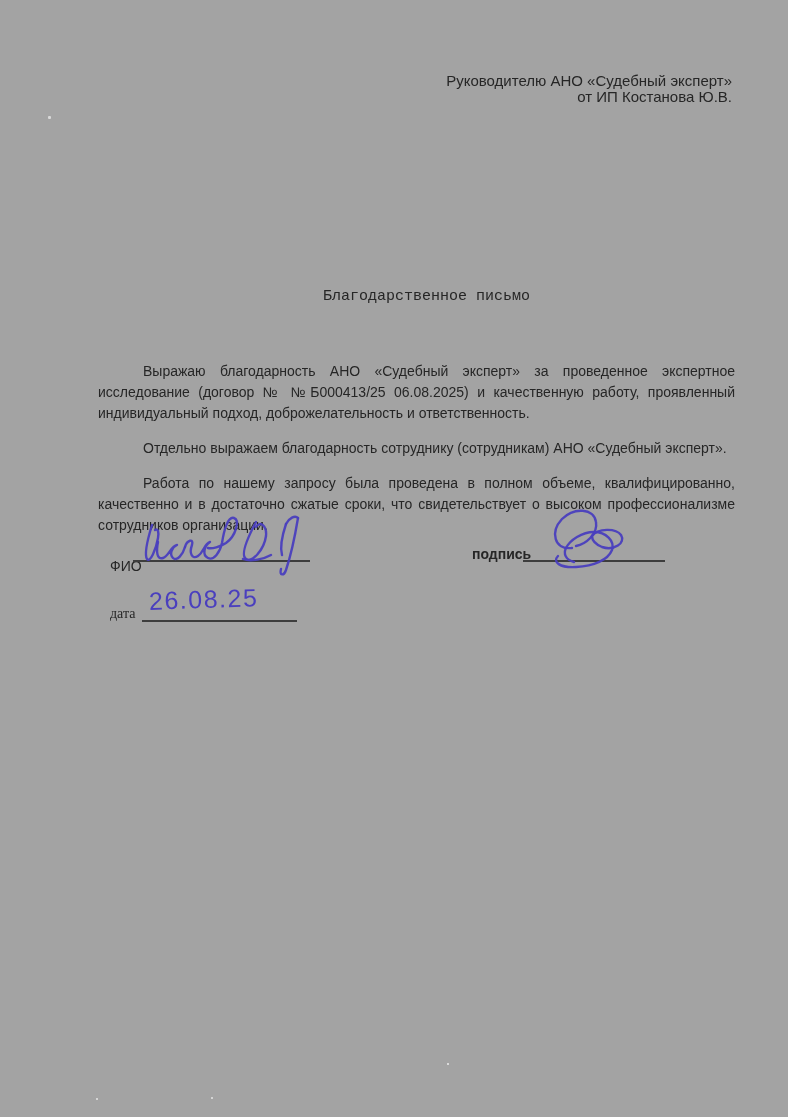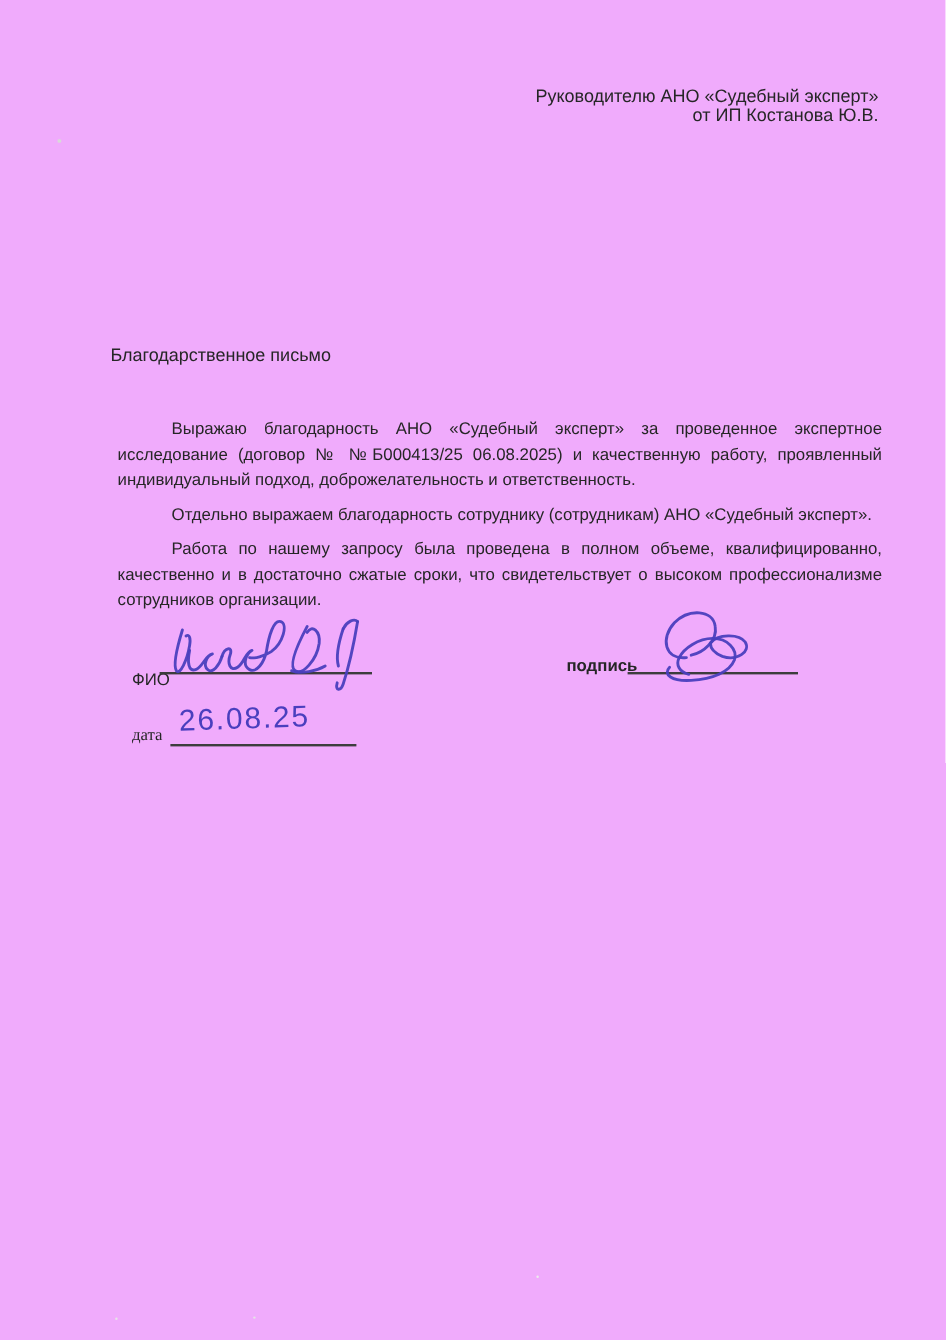--- a/index.html
+++ b/index.html
@@ -1,41 +1,41 @@
 <!DOCTYPE html>
 <html lang="ru"><head>
 <meta charset="utf-8">
 <style>
   html,body{margin:0;padding:0;background:#ffffff;}
   .page{
     position:relative;
     width:788px;height:1117px;
-    background:#f0abfc;
+    background:#a3a3a3;
     font-family:"Liberation Sans", sans-serif;
     color:#1f1f1f;
     overflow:hidden;
   }
   
   .header{
     position:absolute;top:73px;right:56px;
     text-align:right;font-size:15px;line-height:16px;color:#262626;
   }
   .header .line2{display:block;}
   .header .line1{display:block;}
   
   .title{
-    position:absolute;top:288px;left:92px;width:637px;
-    font-size:15px;color:#262626;
+    position:absolute;top:288px;left:108px;width:637px;
+    text-align:center;font-size:15px;color:#262626;font-family:Liberation Mono, monospace;
   }
   
   .body-text{
     position:absolute;top:347px;left:98px;width:637px;
     font-size:14px;line-height:21px;text-align:justify;color:#262626;
   }
-  .body-text p{margin:0 0 8px 0;text-indent:45px;}
+  .body-text p{margin:14px 0 8px 0;text-indent:45px;}
   
   .label{
     position:absolute;font-size:14px;color:#262626;white-space:nowrap;
   }
   .fio-label{left:110px;top:558px;}
   .sig-label{left:472px;top:546px;font-weight:bold;}
   .date-label{left:110px;top:606px;font-family:Liberation Serif, serif;}
   .rule{
     position:absolute;height:2px;background:#3d3d3d;
   }

